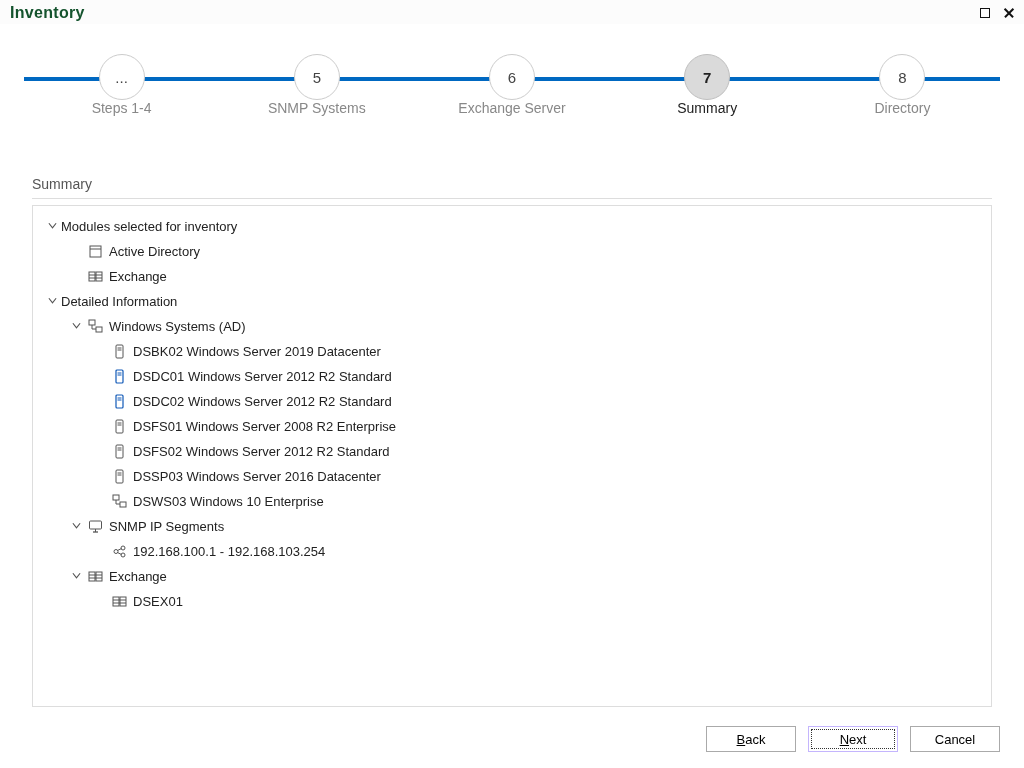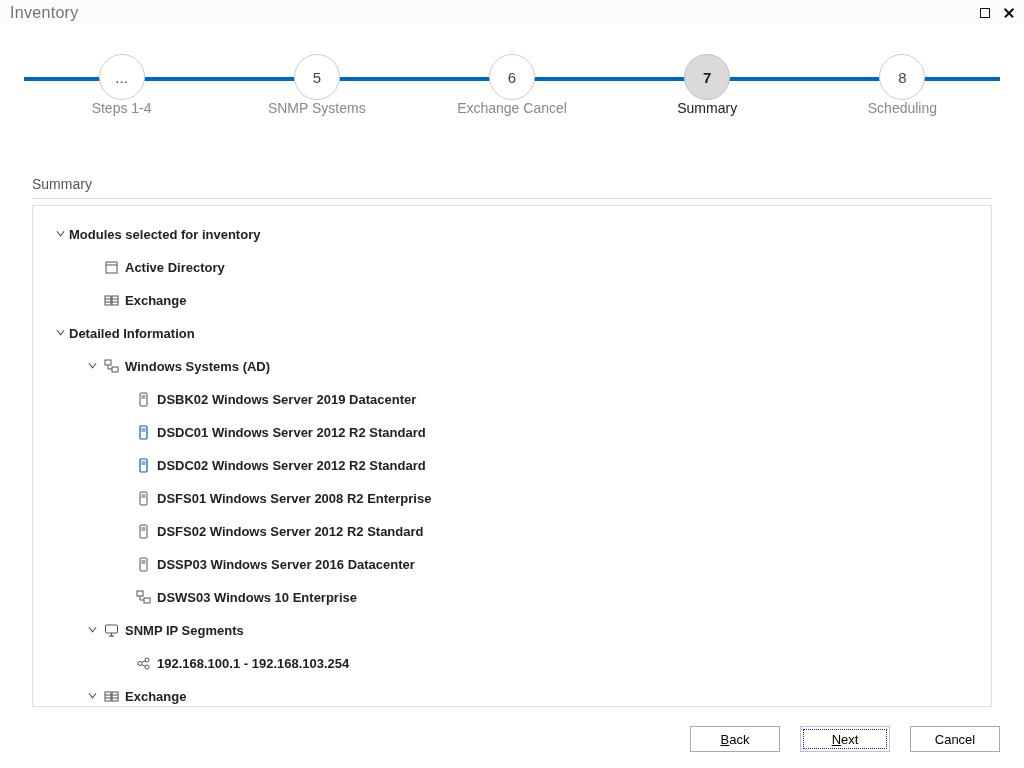--- a/index.html
+++ b/index.html
@@ -14,23 +14,23 @@
   }
   .titlebar {
     display: flex;
     align-items: center;
     justify-content: space-between;
     padding: 4px 6px 2px 10px;
     background: #fcfcfc;
   }
   .titlebar-title {
     font-size: 16px;
-    color: #737373;
+    color: #14532d;
     letter-spacing: .3px;
-    font-weight: 400;
+    font-weight: 700;
   }
   .titlebar-controls { display: flex; gap: 6px; align-items: center; }
   .titlebar-controls .tb-btn {
     width: 18px; height: 18px;
     display: flex; align-items: center; justify-content: center;
     cursor: pointer;
     font-size: 14px; color: #111;
   }
   .maximize-icon {
     width: 10px; height: 10px;
@@ -102,21 +102,21 @@
   .tree-panel {
     margin: 6px 32px 0 32px;
     border: 1px solid #ddd;
     height: 502px;
     overflow: auto;
     padding: 8px 6px 6px 6px;
     background: #fff;
   }
 
   .tree ul { list-style: none; margin: 0; padding: 0; }
-  .tree li { padding: 0; margin: 8px; font-weight: bold; }
+  .tree li { padding: 0; margin: 0; }
   .row {
     display: flex;
     align-items: center;
     height: 25px;
     white-space: nowrap;
     cursor: default;
   }
   .row .chev {
     width: 14px; height: 14px;
     display: inline-flex; align-items: center; justify-content: center;
@@ -136,21 +136,21 @@
 
   .depth-0 { padding-left: 6px; }
   .depth-1 { padding-left: 30px; }
   .depth-2 { padding-left: 54px; }
 
   .row .txt { font-size: 13px; color: #222; }
 
   .button-bar {
     position: absolute;
     bottom: 16px; right: 24px;
-    display: flex; gap: 20px;
+    display: flex; gap: 12px;
   }
   .button-bar button {
     width: 90px; height: 26px;
     background: #fff;
     border: 1px solid #aaa;
     font-family: inherit;
     font-size: 13px;
     cursor: pointer;
   }
   .button-bar button.primary {
@@ -181,29 +181,29 @@
       <div class="wnode">
         <div class="circle">...</div>
         <div class="label">Steps 1-4</div>
       </div>
       <div class="wnode">
         <div class="circle">5</div>
         <div class="label">SNMP Systems</div>
       </div>
       <div class="wnode">
         <div class="circle">6</div>
-        <div class="label">Exchange Cancel</div>
+        <div class="label">Exchange Server</div>
       </div>
       <div class="wnode current">
         <div class="circle">7</div>
         <div class="label">Summary</div>
       </div>
       <div class="wnode">
         <div class="circle">8</div>
-        <div class="label">Scheduling</div>
+        <div class="label">Directory</div>
       </div>
     </div>
 </div>
 
 <div class="section-header">Summary</div>
 
 <div class="tree-panel">
   <div class="tree" id="tree-root">
       <ul>
         <li>

